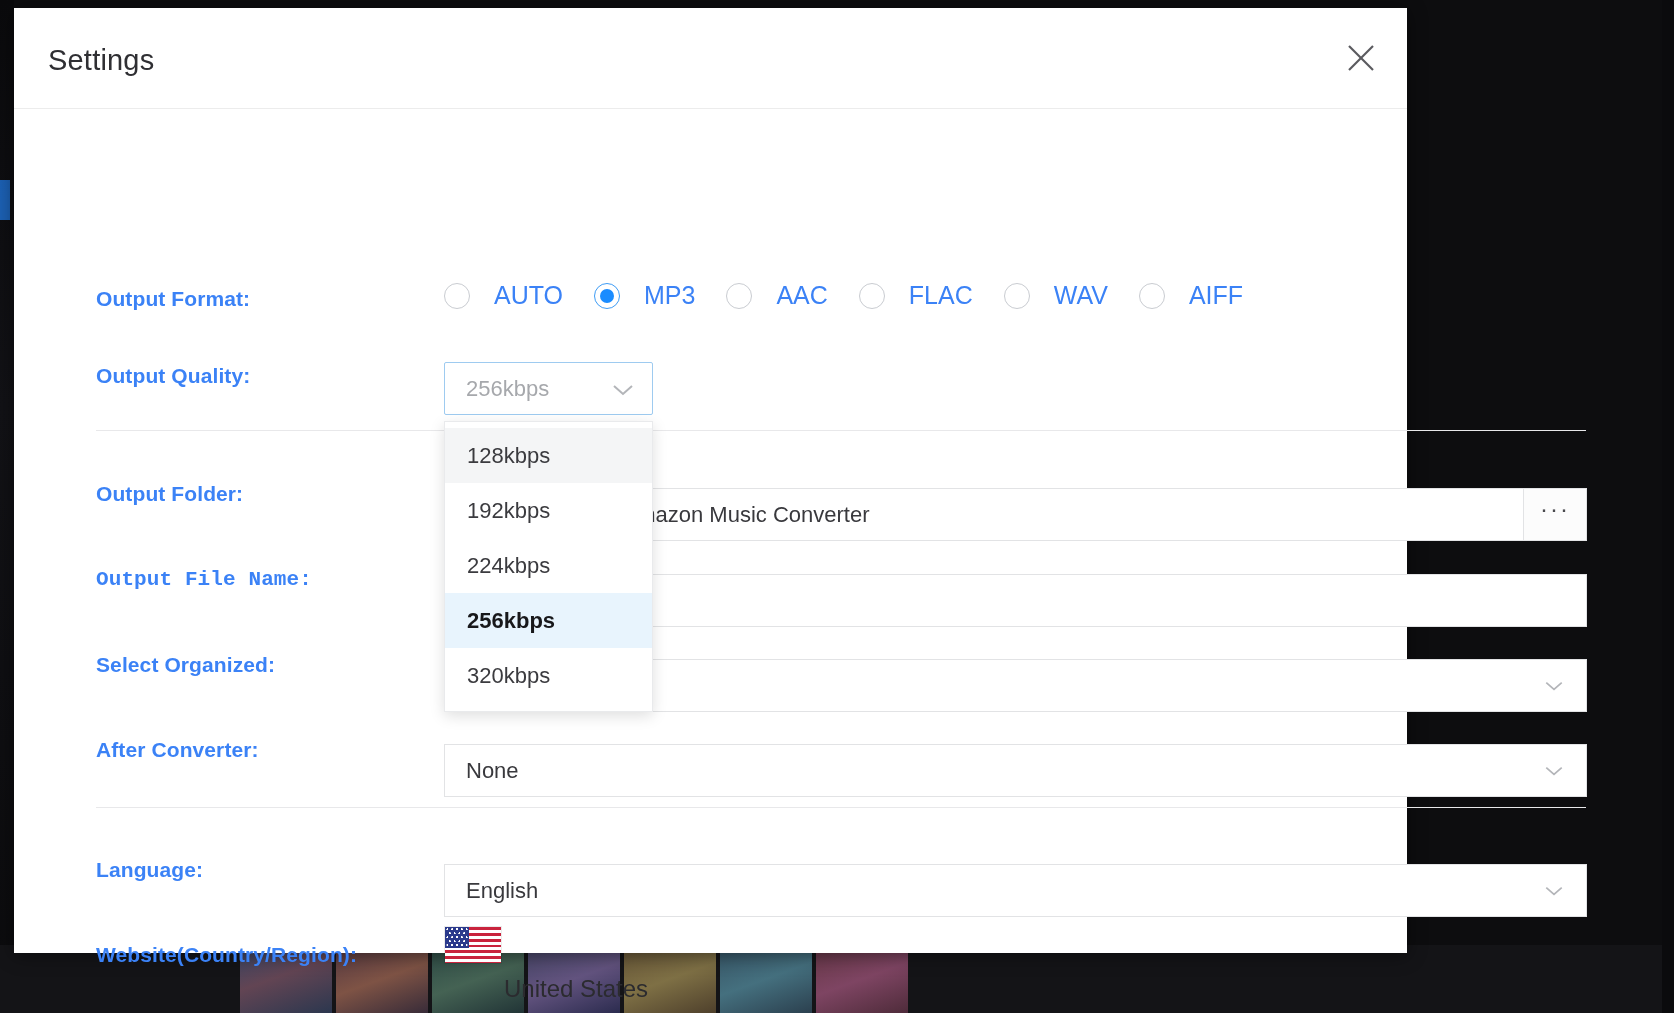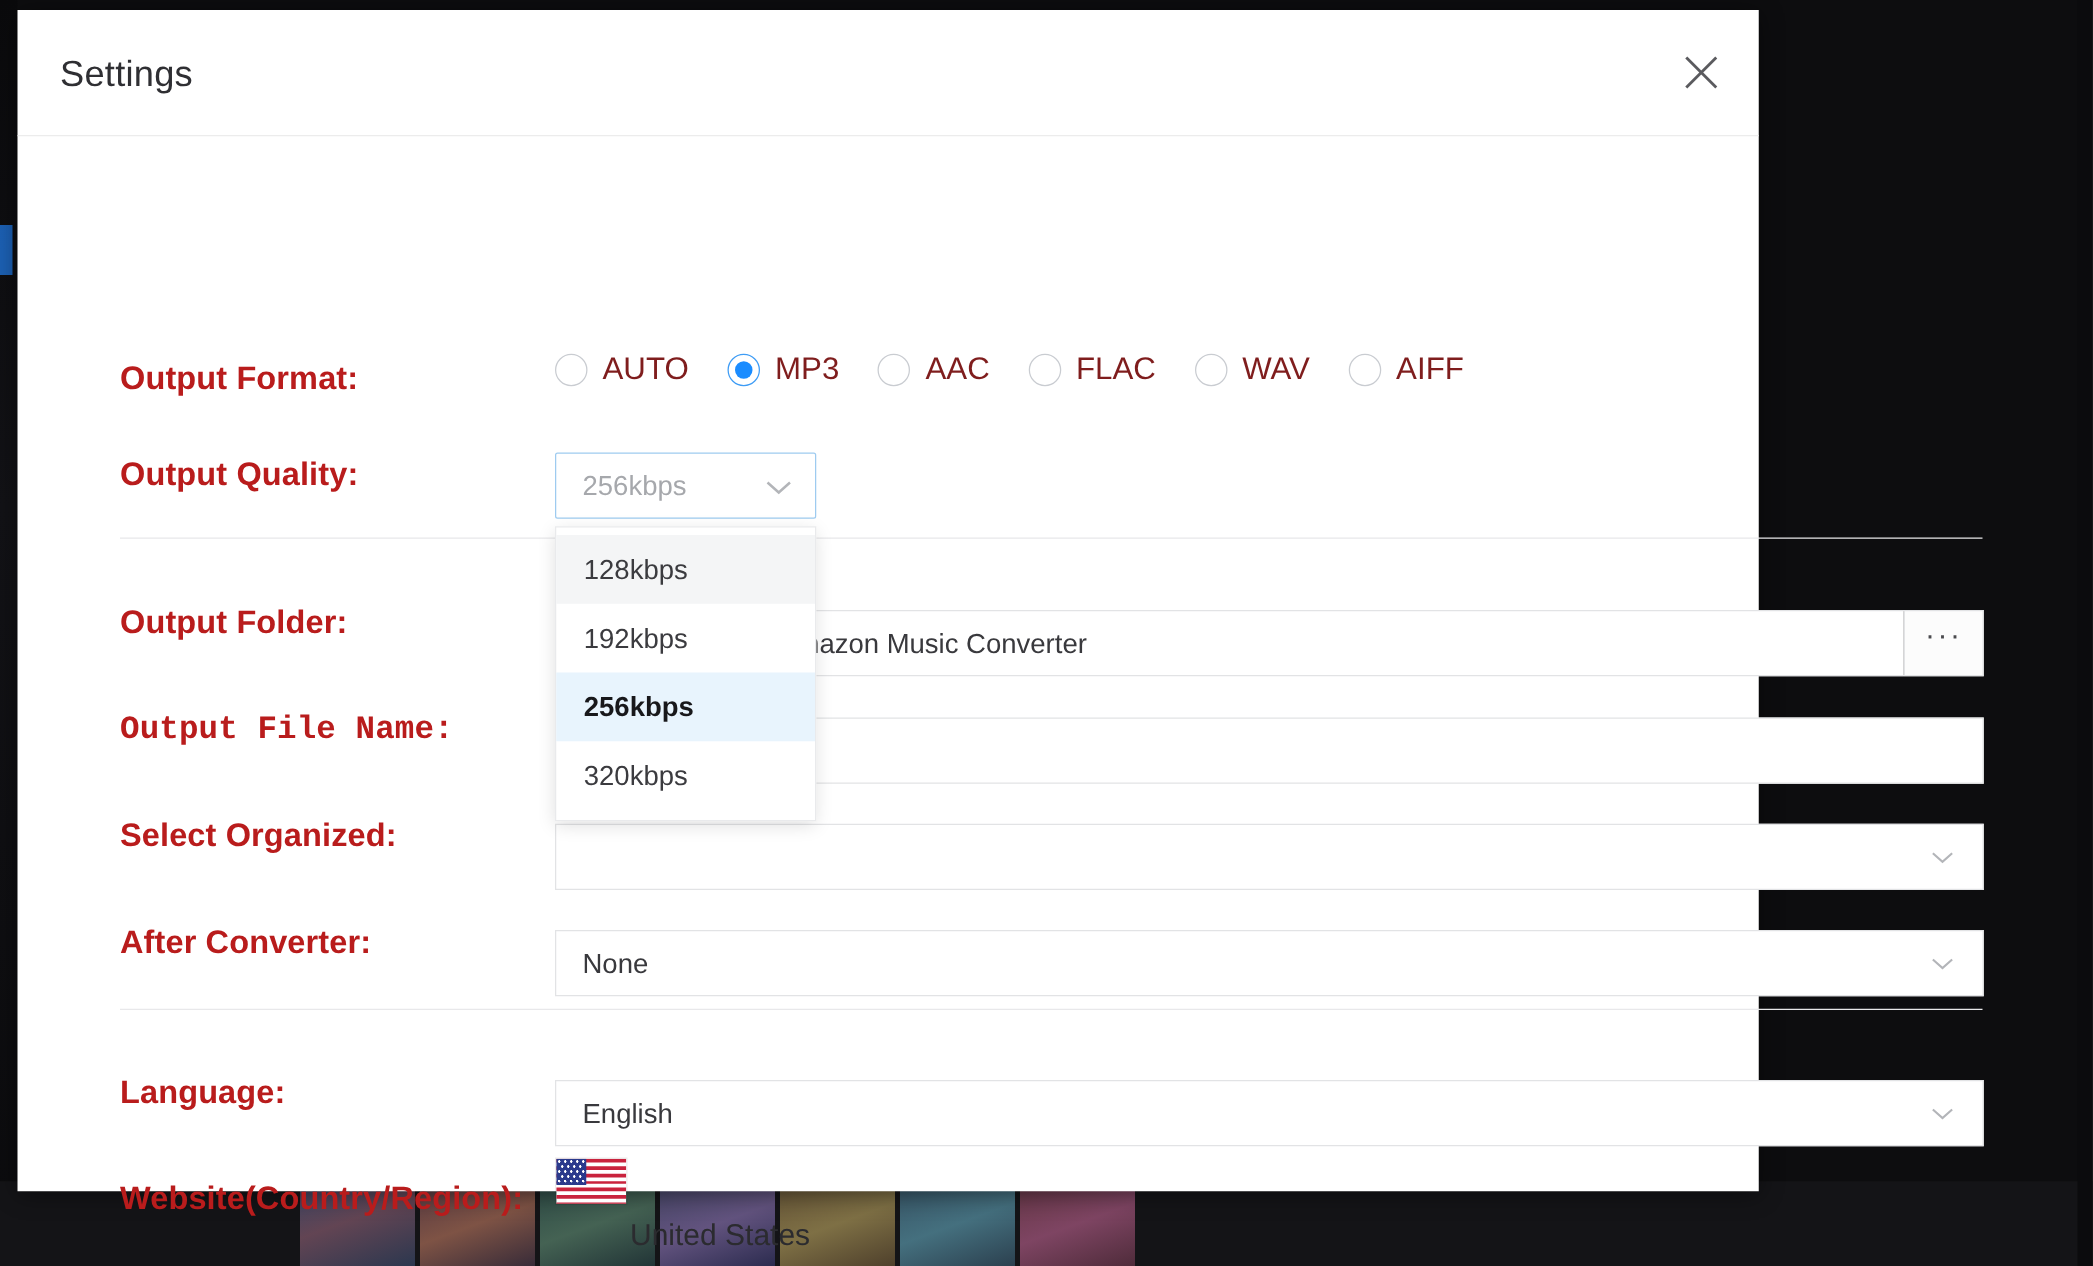--- a/index.html
+++ b/index.html
@@ -67,23 +67,23 @@
     display: flex; align-items: center; justify-content: center;
     cursor: pointer;
   }
   .close-btn svg { display: block; }
 
   
   .body { position: relative; height: 844px; }
 
   .lbl {
     position: absolute;
-    font-size: 26px;
+    font-size: 21px;
     font-weight: 700;
-    color: #b91c1c;
+    color: #3b82f6;
     white-space: nowrap;
     letter-spacing: .1px;
   }
 
   
   .radio-group {
     position: absolute;
     left: 430px; top: 172px;
     display: flex; align-items: center;
     gap: 0;
@@ -110,22 +110,22 @@
     content: "";
     position: absolute;
     left: 50%; top: 50%;
     width: 14px; height: 14px;
     margin: -7px 0 0 -7px;
     border-radius: 50%;
     background: #1a8cff;
   }
   .radio-label {
     font-size: 25px;
-    color: #7f1d1d;
-    margin-left: 12px;
+    color: #3b82f6;
+    margin-left: 24px;
     white-space: nowrap;
   }
 
   
   .field {
     position: absolute;
     border: 1px solid #e2e3e5;
     background: #fff;
     display: flex;
     align-items: center;
@@ -416,18 +416,19 @@
           <i style="top:29.2px"></i>
           <i style="top:35.04px"></i>
       </div>
       <div class="canton"></div>
     </div>
     <div class="country-name" style="left:490px; top:866px;text-align:right;">United States</div>
 
     <div class="dropdown">
       <div class="dd-item hover">128kbps</div>
       <div class="dd-item">192kbps</div>
+      <div class="dd-item">224kbps</div>
       <div class="dd-item selected">256kbps</div>
       <div class="dd-item">320kbps</div>
     </div>
 
   </div>
 </div>
 
 </body></html>

